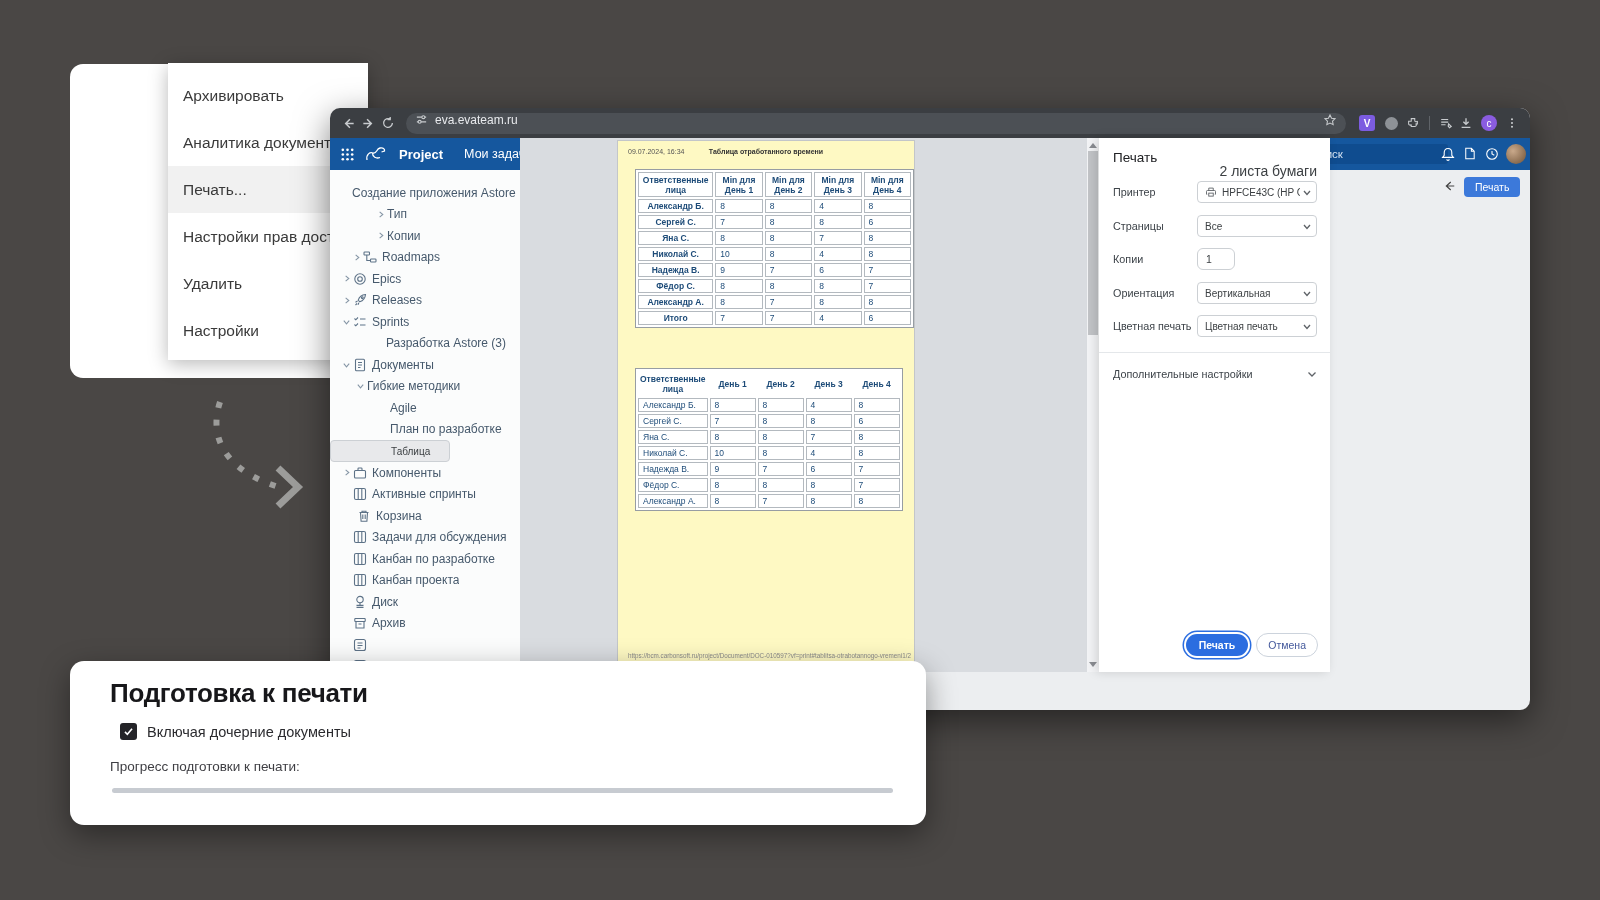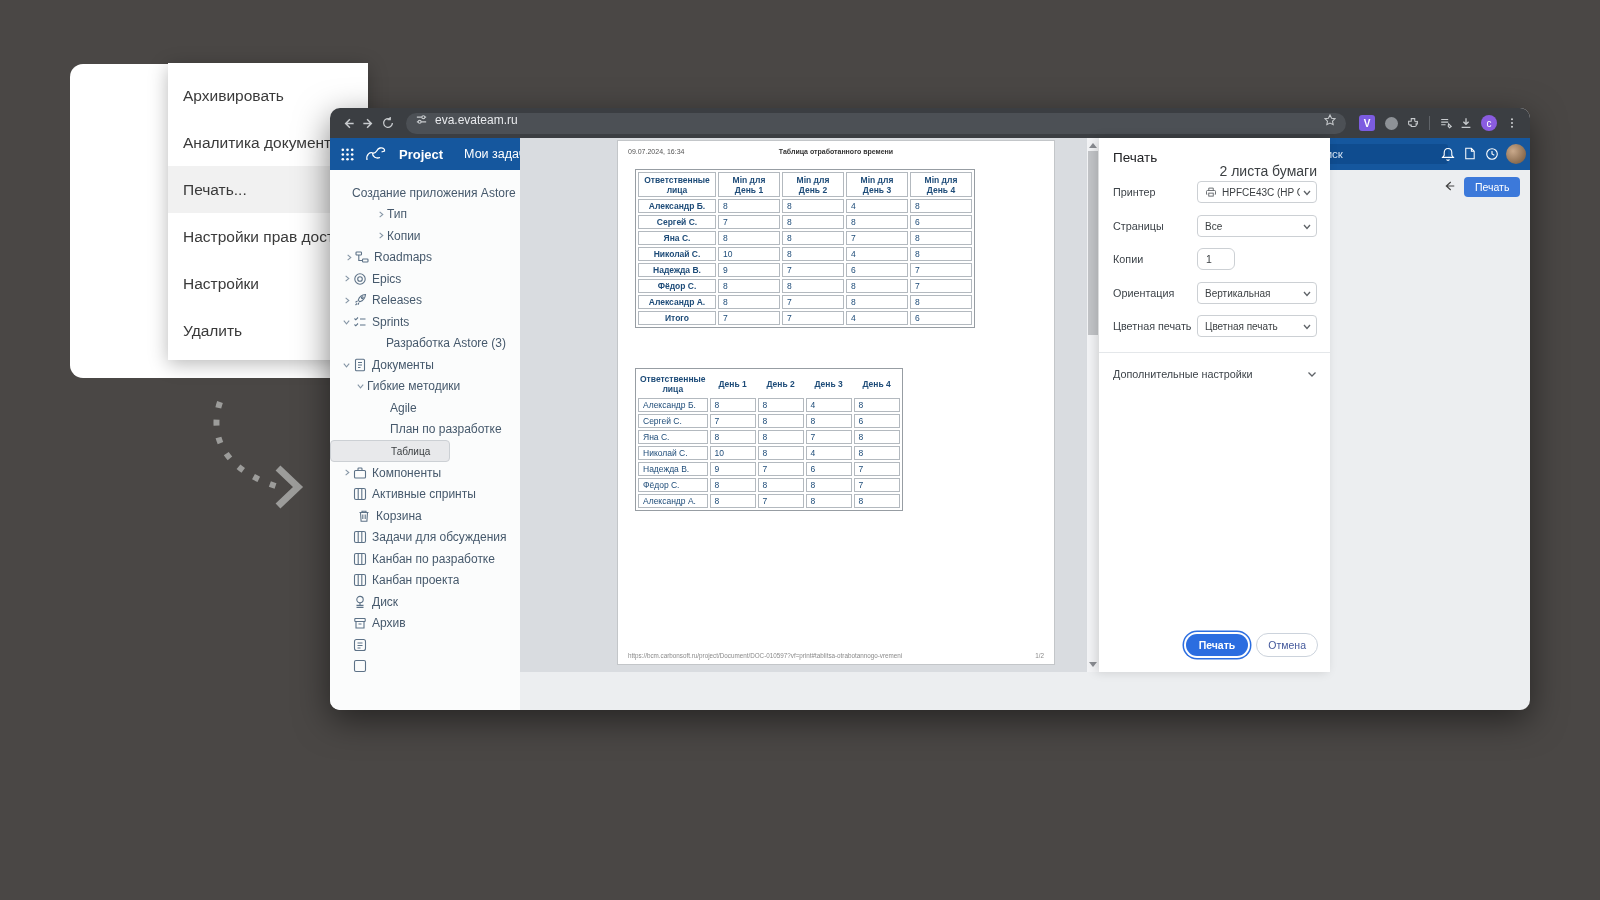--- a/index.html
+++ b/index.html
@@ -40,21 +40,21 @@
          background:radial-gradient(circle at 35% 35%,#c9a98b,#6e5136);}
   
   .sb{position:absolute;left:0;top:62px;width:190px;bottom:0;background:#fbfcfc;z-index:1;padding-top:12px;overflow:hidden;}
   .trow{display:flex;align-items:center;height:21.5px;font-size:12px;color:#46596c;white-space:nowrap;overflow:hidden;}
   .trow.sel{background:#e8e9eb;}
   .chv{width:13px;display:flex;justify-content:center;color:#8696a6;flex:0 0 auto;}
   .tico{width:19px;display:flex;justify-content:flex-start;color:#5d7287;flex:0 0 auto;}
   .tlab{overflow:hidden;}
   
   .ovl{position:absolute;left:190px;top:30px;width:567px;height:534px;background:#d9dce0;z-index:2;}
-  .page{position:absolute;left:97px;top:2px;width:438px;height:525px;background:#ffffff;border:1px solid #c3c6c9;}
+  .page{position:absolute;left:97px;top:2px;width:298px;height:525px;background:#fef9c3;border:1px solid #c3c6c9;}
   .pv-date{position:absolute;left:10px;top:7px;font-size:7px;color:#555;}
   .pv-title{position:absolute;left:0;right:0;top:7px;text-align:center;font-size:7px;color:#333;font-weight:600;}
   .pt{border:1px solid #979da3;border-collapse:separate;border-spacing:2px;color:#1d4b78;background:#fff;}
   .pt th{font-weight:700;font-size:8.5px;text-align:center;}
   .pt td{font-size:8.5px;height:14px;padding:0 0 0 4px;}
   .pt1{position:absolute;left:17px;top:28px;}
   .pt1 th,.pt1 td{border:1px solid #b3b9bf;}
   .pt1 th{height:25px;padding:0 2px;}
   .pt1 td.nm{text-align:center;font-weight:700;padding:0 2px;}
   .pt2{position:absolute;left:17px;top:227px;}
@@ -114,22 +114,22 @@
     <path d="M88 80 L108 99 L88 118" fill="none" stroke="#9c9c9a" stroke-width="7"></path>
   </svg>
 
   <div class="card"></div>
 
   <div class="menu">
     <div class="menu-item">Архивировать</div>
     <div class="menu-item">Аналитика документа</div>
     <div class="menu-item hl">Печать...</div>
     <div class="menu-item">Настройки прав доступа</div>
+    <div class="menu-item">Удалить</div>
     <div class="menu-item">Настройки</div>
-    <div class="menu-item">Удалить</div>
   </div>
 
   <div class="bwin">
 
     <div class="chrome">
       <span class="icbtn">
         <svg width="15" height="15" viewBox="0 0 16 16">
             <path d="M9.5 3.5 L5 8 l4.5 4.5 M5 8 h8.5" fill="none" stroke="currentColor" stroke-width="1.6"></path>
           </svg>
         </span>
@@ -239,21 +239,21 @@
           <span class="tlab">Тип</span>
         </div>
       <div class="trow" style="padding-left:44px">
           <span class="chv">
             <svg width="8" height="9" viewBox="0 0 8 10">
               <path d="M2.5 2 L6 5 L2.5 8" fill="none" stroke="currentColor" stroke-width="1.2"></path>
             </svg>
           </span>
           <span class="tlab">Копии</span>
         </div>
-      <div class="trow" style="padding-left:12px">
+      <div class="trow" style="padding-left:20px">
           <span class="chv">
             <svg width="8" height="9" viewBox="0 0 8 10">
               <path d="M2.5 2 L6 5 L2.5 8" fill="none" stroke="currentColor" stroke-width="1.2"></path>
             </svg>
           </span>
           <span class="tico">
             <svg width="14" height="14" viewBox="0 0 14 14">
               <g fill="none" stroke="currentColor" stroke-width="1.1">
                 <rect x="1" y="2" width="5.5" height="3" rx="0.8"></rect>
                 <rect x="7.5" y="9" width="5.5" height="3" rx="0.8"></rect>
@@ -698,14 +698,27 @@
     </div>
 
     <span class="behind-back">
       <svg width="14" height="14" viewBox="0 0 16 16">
           <path d="M10 3.5 L5 8 l5 4.5 M5 8 h9" fill="none" stroke="#444" stroke-width="1.4"></path>
         </svg>
       </span>
     <button class="behind-print">Печать</button>
   </div>
 
+  <div class="dlg">
+    <div class="dlg-title">Подготовка к печати</div>
+    <div class="dlg-chk">
+      <span class="cb">
+        <svg width="11" height="11" viewBox="0 0 14 14">
+            <path d="M2.5 7.5 L5.5 10.5 L11.5 3.5" fill="none" stroke="#fff" stroke-width="2"></path>
+          </svg>
+      </span>
+      <span class="lbl">Включая дочерние документы</span>
+    </div>
+    <div class="dlg-prog">Прогресс подготовки к печати:</div>
+    <div class="pbar"></div>
+  </div>
 
 </div>
 
 </body></html>

